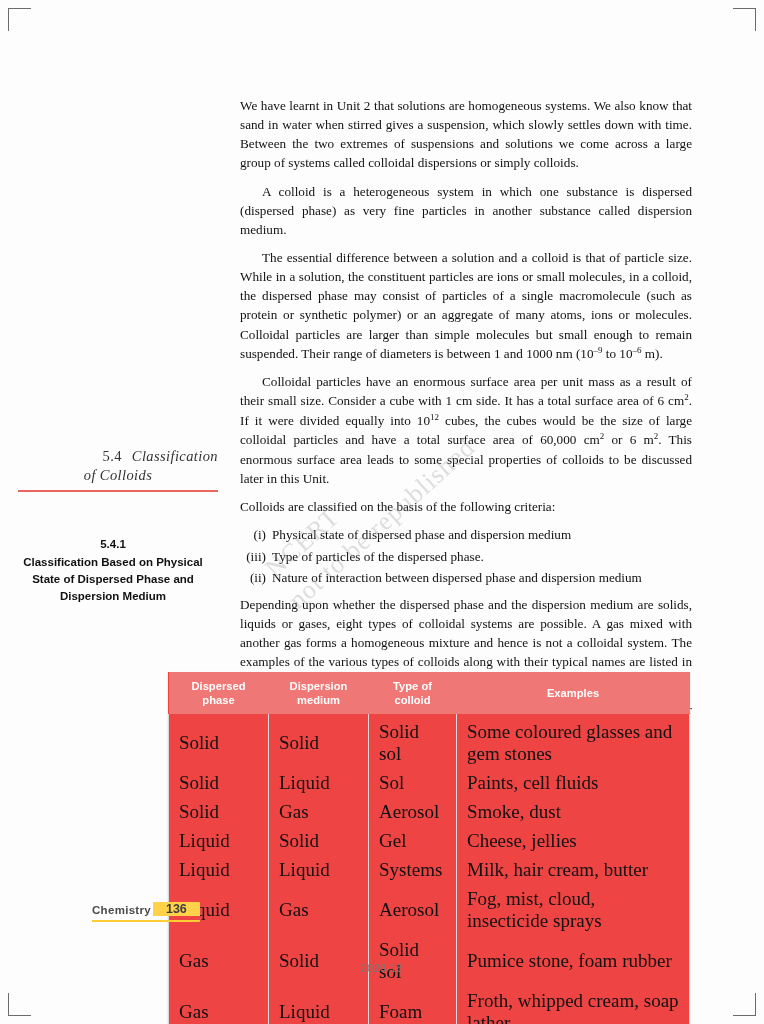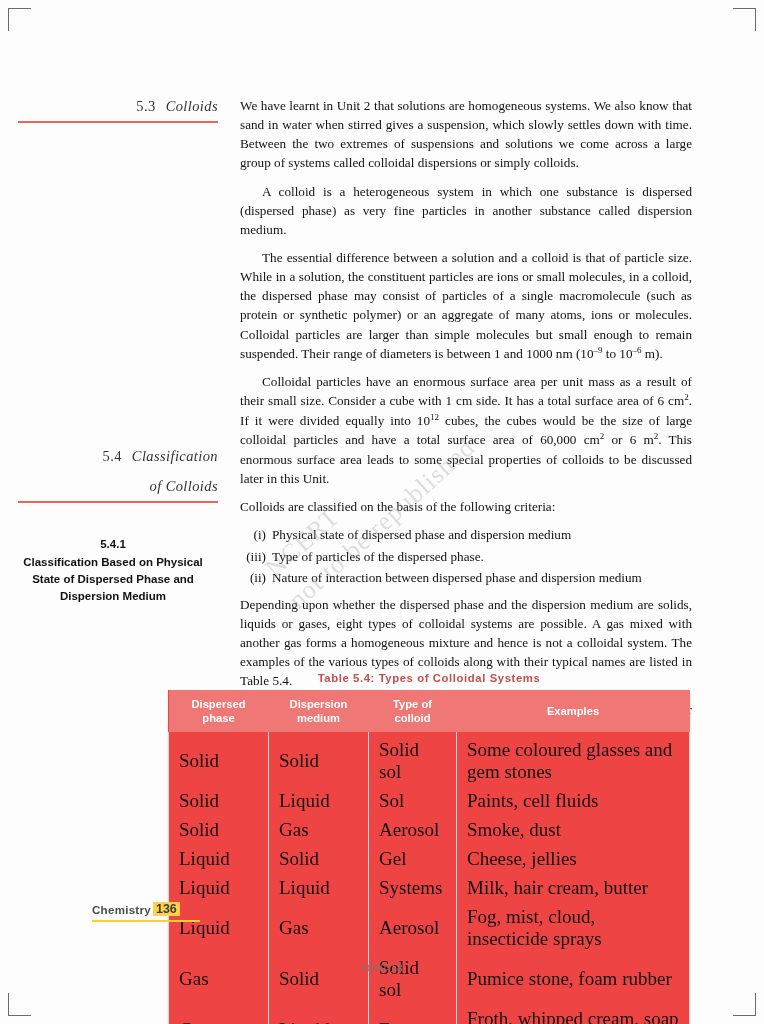--- a/index.html
+++ b/index.html
@@ -66,21 +66,22 @@
     background: #e8665e;
     margin-top: 6px;
     width: 100%;
   }
 
   .heading-53 { top: 98px; }
   .heading-54 { top: 448px; }
 
   .heading-54 .line2 {
     display: block;
-    margin-top: 13px;
+    margin-top: 2px;
+    text-align: center;
   }
 
   .sub-head {
     position: absolute;
     left: 18px;
     width: 190px;
     top: 536px;
     text-align: center;
     font-family: "Liberation Sans", sans-serif;
     font-weight: bold;
@@ -206,21 +207,21 @@
     color: #4a4a4a;
     letter-spacing: 0.3px;
     margin-right: 2px;
   }
   .footer .pageno {
     font-family: "Liberation Sans", sans-serif;
     font-size: 12.5px;
     font-weight: bold;
     color: #3d3d3d;
     background: #ffd24a;
-    padding: 0 3px;
+    padding: 0 13px;
   }
   .footer-rule {
     position: absolute;
     left: 92px;
     top: 920px;
     width: 108px;
     height: 2px;
     background: #ffcc33;
   }
 
@@ -259,26 +260,20 @@
 
 <div class="page">
 
   <div class="crop-mark crop-tl"></div>
   <div class="crop-mark crop-tr"></div>
   <div class="crop-mark crop-bl"></div>
   <div class="crop-mark crop-br"></div>
 
   <div class="content">
 
-    <div class="left-col heading-53">
-      <div class="sec-num-title">
-        <span class="num">5.3</span><span>Colloids</span>
-      </div>
-      <div class="rule"></div>
-    </div>
 
     <div class="left-col heading-54">
       <div class="sec-num-title">
         <span class="num">5.4</span><span>Classification</span>
         <span class="line2">of Colloids</span>
       </div>
       <div class="rule"></div>
     </div>
 
     <div class="sub-head">
@@ -317,21 +312,20 @@
 
       <p class="indent">Many familiar commercial products and natural objects are colloids. For example, whipped cream is a foam, which is a gas dispersed in a</p>
     </div>
 
     <div class="watermark">
       <div class="l1">NCERT</div>
       <div class="l2">not to be republished</div>
     </div>
 
     <div class="table-wrap">
-      <div class="table-caption">Table  5.4:  Types  of  Colloidal  Systems</div>
       <table class="colloid">
         <colgroup>
           <col class="c1">
             <col class="c2">
             <col class="c3">
             <col class="c4">
         </colgroup>
         <thead>
           <tr>
             <th>Dispersed phase</th>

